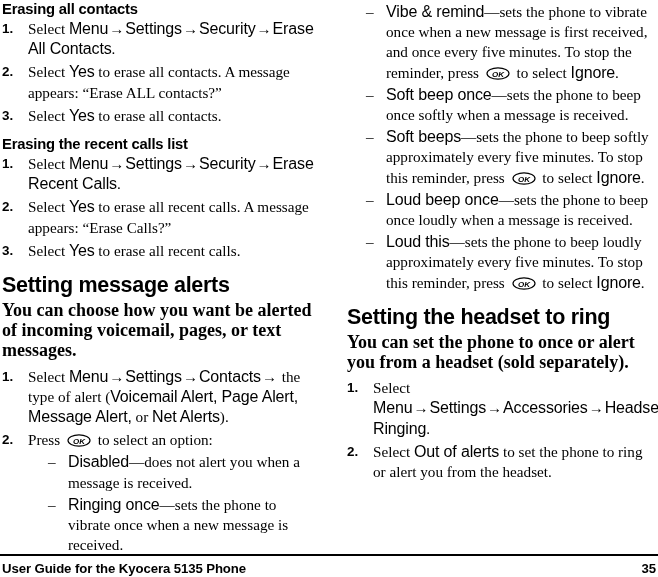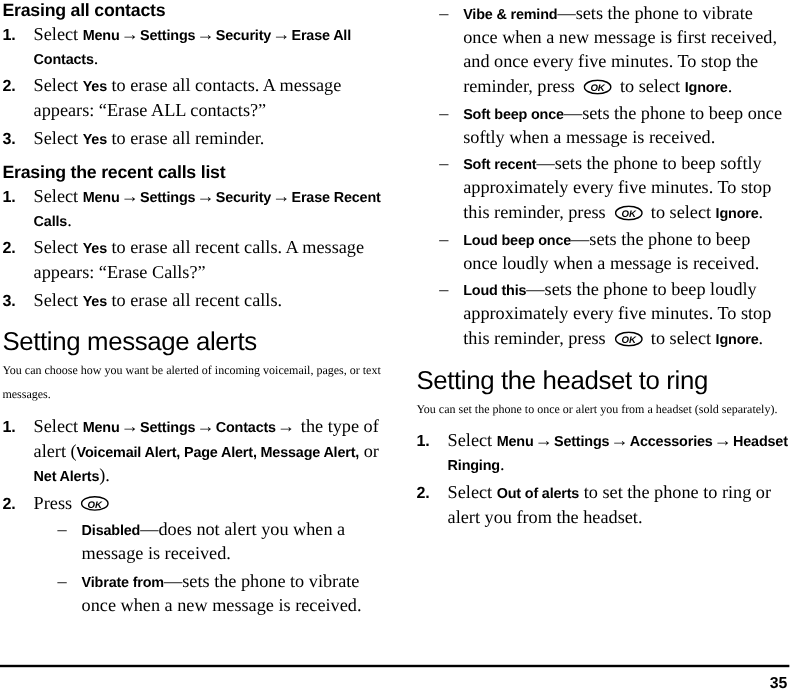--- a/index.html
+++ b/index.html
@@ -36,21 +36,21 @@
   .col {
     position: absolute;
     top: 0;
   }
   .col-left  { left: 2px;   width: 316px; }
   .col-right { left: 347px; width: 310px; }
 
   
   h2.section-title {
     font-family: "Liberation Sans", "DejaVu Sans", sans-serif;
-    font-weight: normal;
+    font-weight: bold;
     font-size: 21.5px;
     line-height: 24px;
     letter-spacing: -0.3px;
     margin: 0 0 3px 0;
     padding: 0;
   }
   h3.sub-title {
     font-family: "Liberation Sans", "DejaVu Sans", sans-serif;
     font-weight: bold;
     font-size: 14.8px;
@@ -60,24 +60,25 @@
     padding: 0;
   }
 
   
   .gap-sm  { height: 6px; }
   .gap-md  { height: 9px; }
   .gap-lg  { height: 12px; }
 
   
   p.body {
-    font-size: 10px;
+    font-size: 18px;
     line-height: 20.2px;
     margin: 0;
     padding: 0;
+    font-weight: bold;
   }
 
   
   ol.steps {
     list-style: none;
     margin: 0;
     padding: 0;
   }
   ol.steps > li {
     position: relative;
@@ -119,22 +120,22 @@
     top: 0;
     font-family: "Liberation Serif", "DejaVu Serif", serif;
     font-size: 15.2px;
     line-height: 20.2px;
   }
   .col-right ul.dashes > li { margin-left: 19px; }
 
   
   b.ui {
     font-family: "Liberation Sans", "DejaVu Sans", sans-serif;
-    font-weight: bold;
-    font-size: 12px;
+    font-weight: normal;
+    font-size: 16px;
     letter-spacing: -0.15px;
   }
   span.arrow {
     font-family: "Liberation Serif", "DejaVu Serif", serif;
     font-size: 15px;
     padding: 0 1px;
   }
 
   
   .okkey {
@@ -183,21 +184,21 @@
       <h3 class="sub-title">Erasing all contacts</h3>
 
       <ol class="steps">
         <li>
           <span class="num">1.</span><span>Select </span><b class="ui">Menu</b><span class="arrow">→</span><b class="ui">Settings</b><span class="arrow">→</span><b class="ui">Security</b><span class="arrow">→</span><b class="ui">Erase All Contacts</b><span>.</span>
         </li>
         <li>
           <span class="num">2.</span><span>Select </span><b class="ui">Yes</b><span> to erase all contacts. A message appears: “Erase ALL contacts?”</span>
         </li>
         <li>
-          <span class="num">3.</span><span>Select </span><b class="ui">Yes</b><span> to erase all reminder.</span>
+          <span class="num">3.</span><span>Select </span><b class="ui">Yes</b><span> to erase all contacts.</span>
         </li>
       </ol>
 
       <div class="gap-md"></div>
 
       <h3 class="sub-title">Erasing the recent calls list</h3>
 
       <ol class="steps">
         <li>
           <span class="num">1.</span><span>Select </span><b class="ui">Menu</b><span class="arrow">→</span><b class="ui">Settings</b><span class="arrow">→</span><b class="ui">Security</b><span class="arrow">→</span><b class="ui">Erase Recent Calls</b><span>.</span>
@@ -219,28 +220,28 @@
       <div class="gap-sm"></div>
 
       <ol class="steps">
         <li>
           <span class="num">1.</span><span>Select </span><b class="ui">Menu</b><span class="arrow">→</span><b class="ui">Settings</b><span class="arrow">→</span><b class="ui">Contacts</b><span class="arrow">→</span><span> the type of alert (</span><b class="ui">Voicemail Alert, Page Alert, Message Alert,</b><span> or </span><b class="ui">Net Alerts</b><span>).</span>
         </li>
         <li>
           <span class="num">2.</span><span>Press </span><span class="okkey"><svg width="24" height="13" viewBox="0 0 24 13">
                   <ellipse cx="12" cy="6.5" rx="11" ry="5.6" fill="none" stroke="#000" stroke-width="1.2"></ellipse>
                   <text x="12" y="10" text-anchor="middle" font-family="Liberation Sans, sans-serif" font-size="8" font-weight="bold" font-style="italic" fill="#000">OK</text>
-                </svg></span>
+                </svg></span><span> to select an option:</span>
 
           <ul class="dashes">
             <li>
               <span class="dash">–</span><b class="ui">Disabled</b><span>—does not alert you when a message is received.</span>
             </li>
             <li>
-              <span class="dash">–</span><b class="ui">Vibrate from</b><span>—sets the phone to vibrate once when a new message is received.</span>
+              <span class="dash">–</span><b class="ui">Ringing once</b><span>—sets the phone to vibrate once when a new message is received.</span>
             </li>
           </ul>
         </li>
       </ol>
 
     </div>
 
     <div class="col col-right">
 
       <ul class="dashes">
@@ -250,21 +251,21 @@
                   <ellipse cx="12" cy="6.5" rx="11" ry="5.6" fill="none" stroke="#000" stroke-width="1.2"></ellipse>
                   <text x="12" y="10" text-anchor="middle" font-family="Liberation Sans, sans-serif" font-size="8" font-weight="bold" font-style="italic" fill="#000">OK</text>
                 </svg></span><span> to select </span><b class="ui">Ignore</b><span>.</span>
         </li>
 
         <li>
           <span class="dash">–</span><b class="ui">Soft beep once</b><span>—sets the phone to beep once softly when a message is received.</span>
         </li>
 
         <li>
-          <span class="dash">–</span><b class="ui">Soft recent</b><span>—sets the phone to beep softly approximately every five minutes. To stop this reminder, press </span><span class="okkey"><svg width="24" height="13" viewBox="0 0 24 13">
+          <span class="dash">–</span><b class="ui">Soft beeps</b><span>—sets the phone to beep softly approximately every five minutes. To stop this reminder, press </span><span class="okkey"><svg width="24" height="13" viewBox="0 0 24 13">
                   <ellipse cx="12" cy="6.5" rx="11" ry="5.6" fill="none" stroke="#000" stroke-width="1.2"></ellipse>
                   <text x="12" y="10" text-anchor="middle" font-family="Liberation Sans, sans-serif" font-size="8" font-weight="bold" font-style="italic" fill="#000">OK</text>
                 </svg></span><span> to select </span><b class="ui">Ignore</b><span>.</span>
         </li>
 
         <li>
           <span class="dash">–</span><b class="ui">Loud beep once</b><span>—sets the phone to beep once loudly when a message is received.</span>
         </li>
 
         <li>
@@ -292,16 +293,17 @@
           <span class="num">2.</span><span>Select </span><b class="ui">Out of alerts</b><span> to set the phone to ring or alert you from the headset.</span>
         </li>
       </ol>
 
     </div>
 
   </div>
 
   <div class="footer-rule"></div>
   <div class="footer">
+    <span class="f-left">User Guide for the Kyocera 5135 Phone</span>
     <span class="f-right">35</span>
   </div>
 
 </div>
 
 </body></html>

